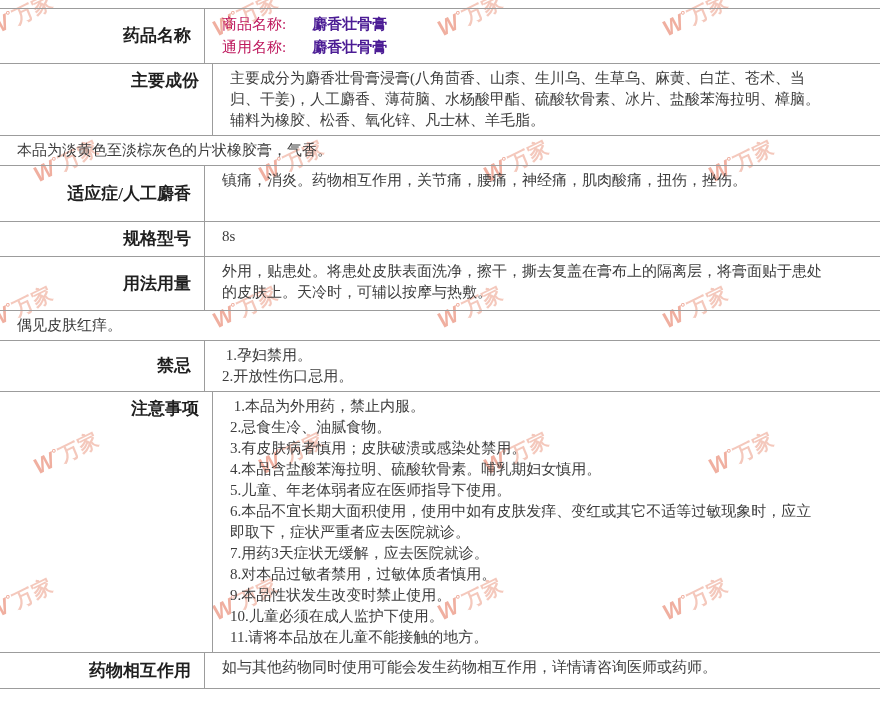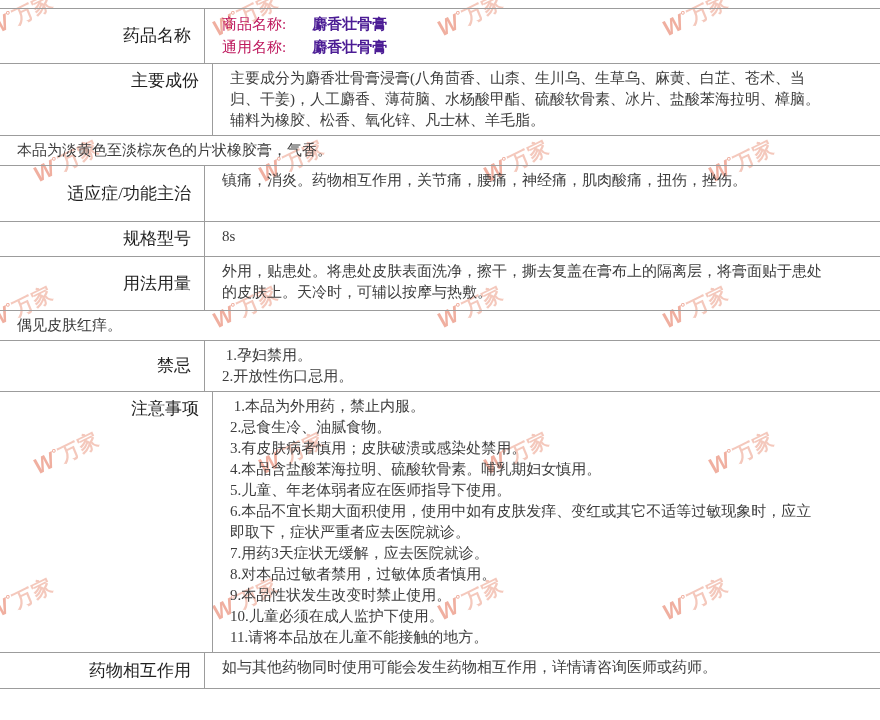--- a/index.html
+++ b/index.html
@@ -39,21 +39,21 @@
   .label-cell{
     flex:0 0 205px;width:205px;box-sizing:border-box;align-self:stretch;
     border-right:1px solid #9c9c9c;
     display:flex;justify-content:flex-end;
     padding:5px 13px 5px 0;
   }
   .row .label-cell{align-items:center;}
   .row:nth-child(2) .label-cell,.row:nth-child(9) .label-cell{align-items:flex-start;}
   .label-inner{
     display:inline-block;text-align:center;max-width:125px;
-    font-weight:normal;color:#1f1f1f;font-size:17px;line-height:24px;
+    font-weight:bold;color:#1f1f1f;font-size:17px;line-height:24px;
   }
   .value-cell{
     flex:1;box-sizing:border-box;align-self:stretch;
     padding:4px 55px 4px 17px;
     font-size:15px;line-height:21px;
   }
   .value-line{white-space:pre-wrap;}
   .pair-line{line-height:23px;white-space:pre-wrap;}
   .pair-key{color:#be185d;margin-right:26px;}
   .pair-val{font-weight:bold;color:#4c1d95;}
@@ -101,21 +101,21 @@
         <div class="value-line">主要成分为麝香壮骨膏浸膏(八角茴香、山柰、生川乌、生草乌、麻黄、白芷、苍术、当归、干姜)，人工麝香、薄荷脑、水杨酸甲酯、硫酸软骨素、冰片、盐酸苯海拉明、樟脑。辅料为橡胶、松香、氧化锌、凡士林、羊毛脂。</div>
       </div>
     </div>
     <div class="row">
       <div class="value-cell">
         <div class="value-line">本品为淡黄色至淡棕灰色的片状橡胶膏，气香。</div>
       </div>
     </div>
     <div class="row">
       <div class="label-cell">
-        <span class="label-inner">适应症/功能主治</span>
+        <span class="label-inner">适应症/人工麝香</span>
       </div>
       <div class="value-cell">
         <div class="value-line">镇痛，消炎。药物相互作用，关节痛，腰痛，神经痛，肌肉酸痛，扭伤，挫伤。</div>
       </div>
     </div>
     <div class="row">
       <div class="label-cell">
         <span class="label-inner">规格型号</span>
       </div>
       <div class="value-cell">

